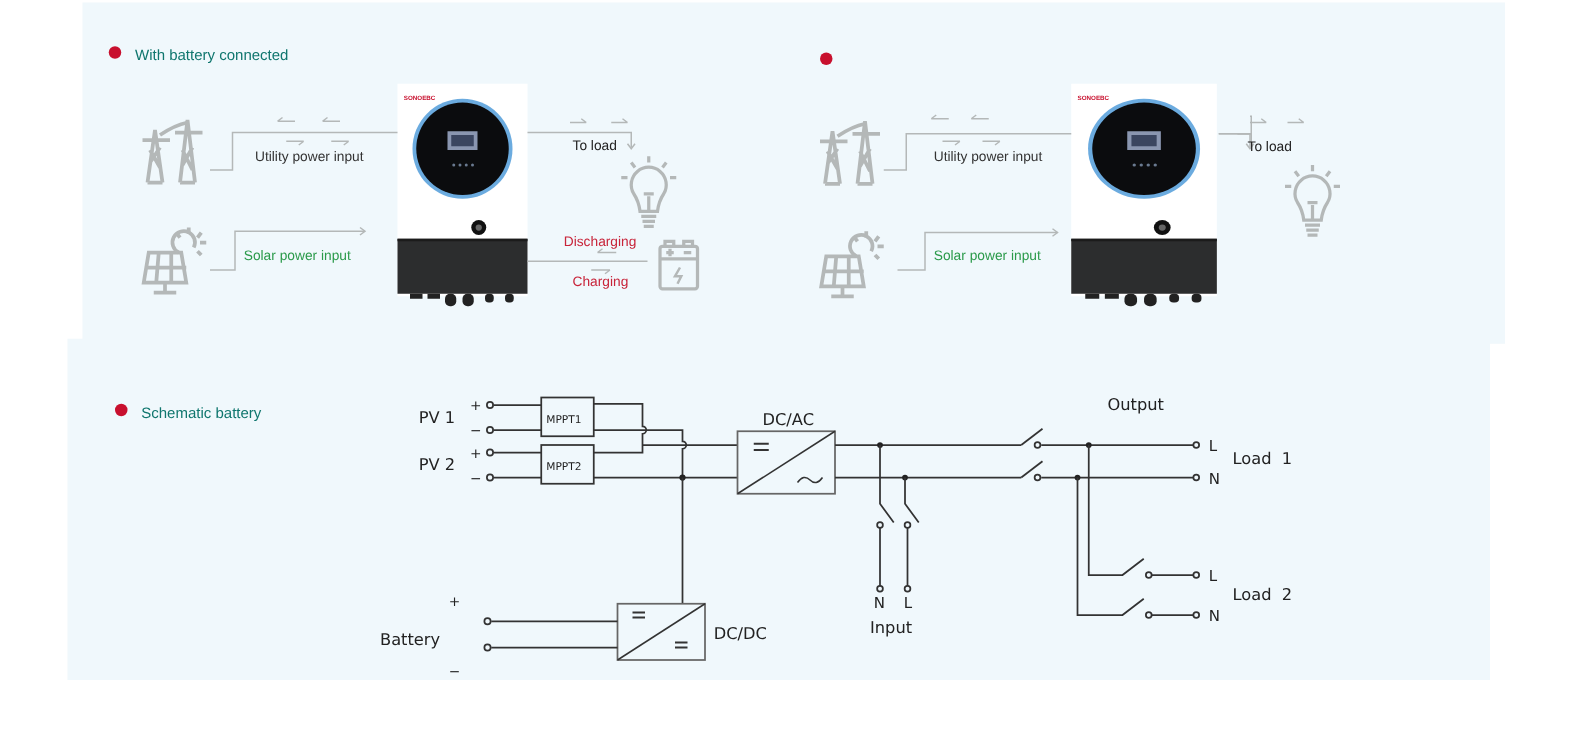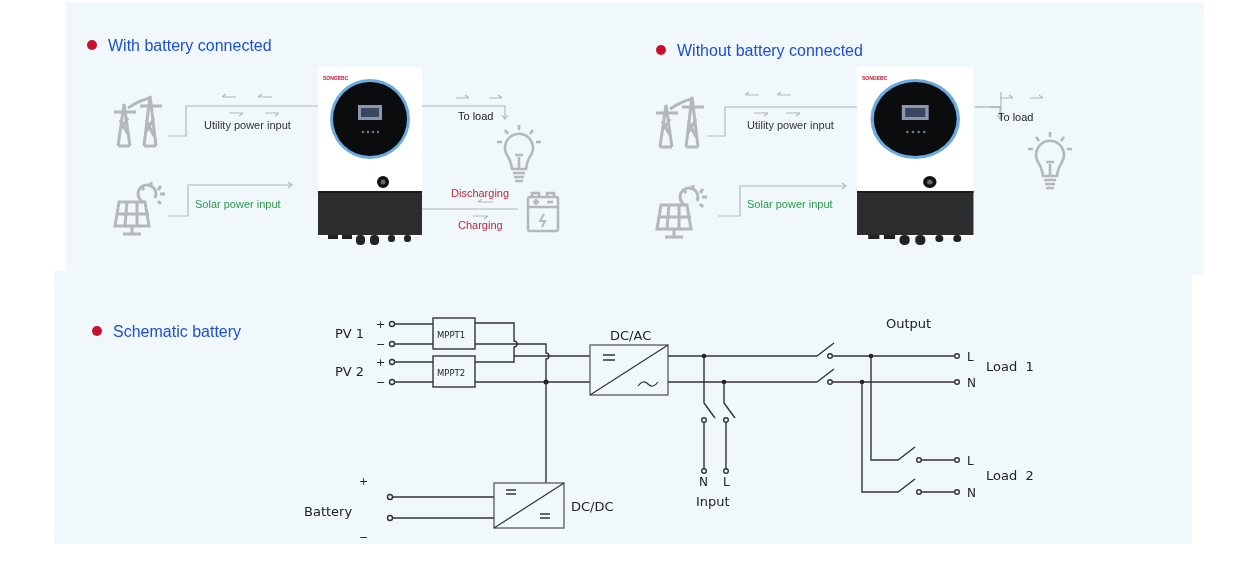--- a/index.html
+++ b/index.html
@@ -1,36 +1,36 @@
 <!DOCTYPE html>
 <html><head>
 <meta charset="utf-8">
 <style>
   html, body { margin:0; padding:0; background:#ffffff; }
   body { width:1255px; height:587px; position:relative; overflow:hidden; font-family:"DejaVu Sans", sans-serif; }
   .panel { position:absolute; background:#f0f8fc; }
   #top-panel { left:66px; top:2px; width:1138px; height:273px; }
   #bottom-panel { left:54px; top:271px; width:1138px; height:273px; }
-  .heading { position:absolute; font-family:"Liberation Sans", sans-serif; font-size:16px; color:#1d4ed8; white-space:nowrap; }
+  .heading { position:absolute; font-family:"Liberation Sans", sans-serif; font-size:12px; color:#0f766e; white-space:nowrap; }
   .bullet { display:inline-block; width:10px; height:10px; border-radius:50%; background:#c8102e; margin-right:11px; vertical-align:1px; }
   svg { position:absolute; left:0; top:0; }
   .lbl { font-family:"Liberation Sans", sans-serif; }
   .sch { font-family:"DejaVu Sans", sans-serif; }
 </style>
 </head>
 <body>
 
 <div class="panel" id="top-panel"></div>
 <div class="panel" id="bottom-panel"></div>
 
 <div class="heading" style="left:87px;top:37px;">
   <span class="bullet"></span><span>With battery connected</span>
 </div>
 <div class="heading" style="left:656px;top:42px;">
-  <span class="bullet"></span><span>Without battery connected</span>
+  <span class="bullet"></span>
 </div>
 <div class="heading" style="left:92px;top:323px;">
   <span class="bullet"></span><span>Schematic battery</span>
 </div>
 
 <svg width="1255" height="587" viewBox="0 0 1255 587">
   <defs>
     <g id="pylon">
       <g fill="none" stroke="#b4b8b8" stroke-width="3">
         <path d="M4 46 L10 4 L16 46 M4 46 h12 M6 30 L14 18 M6 20 L14 34 M0 12 h22"></path>

